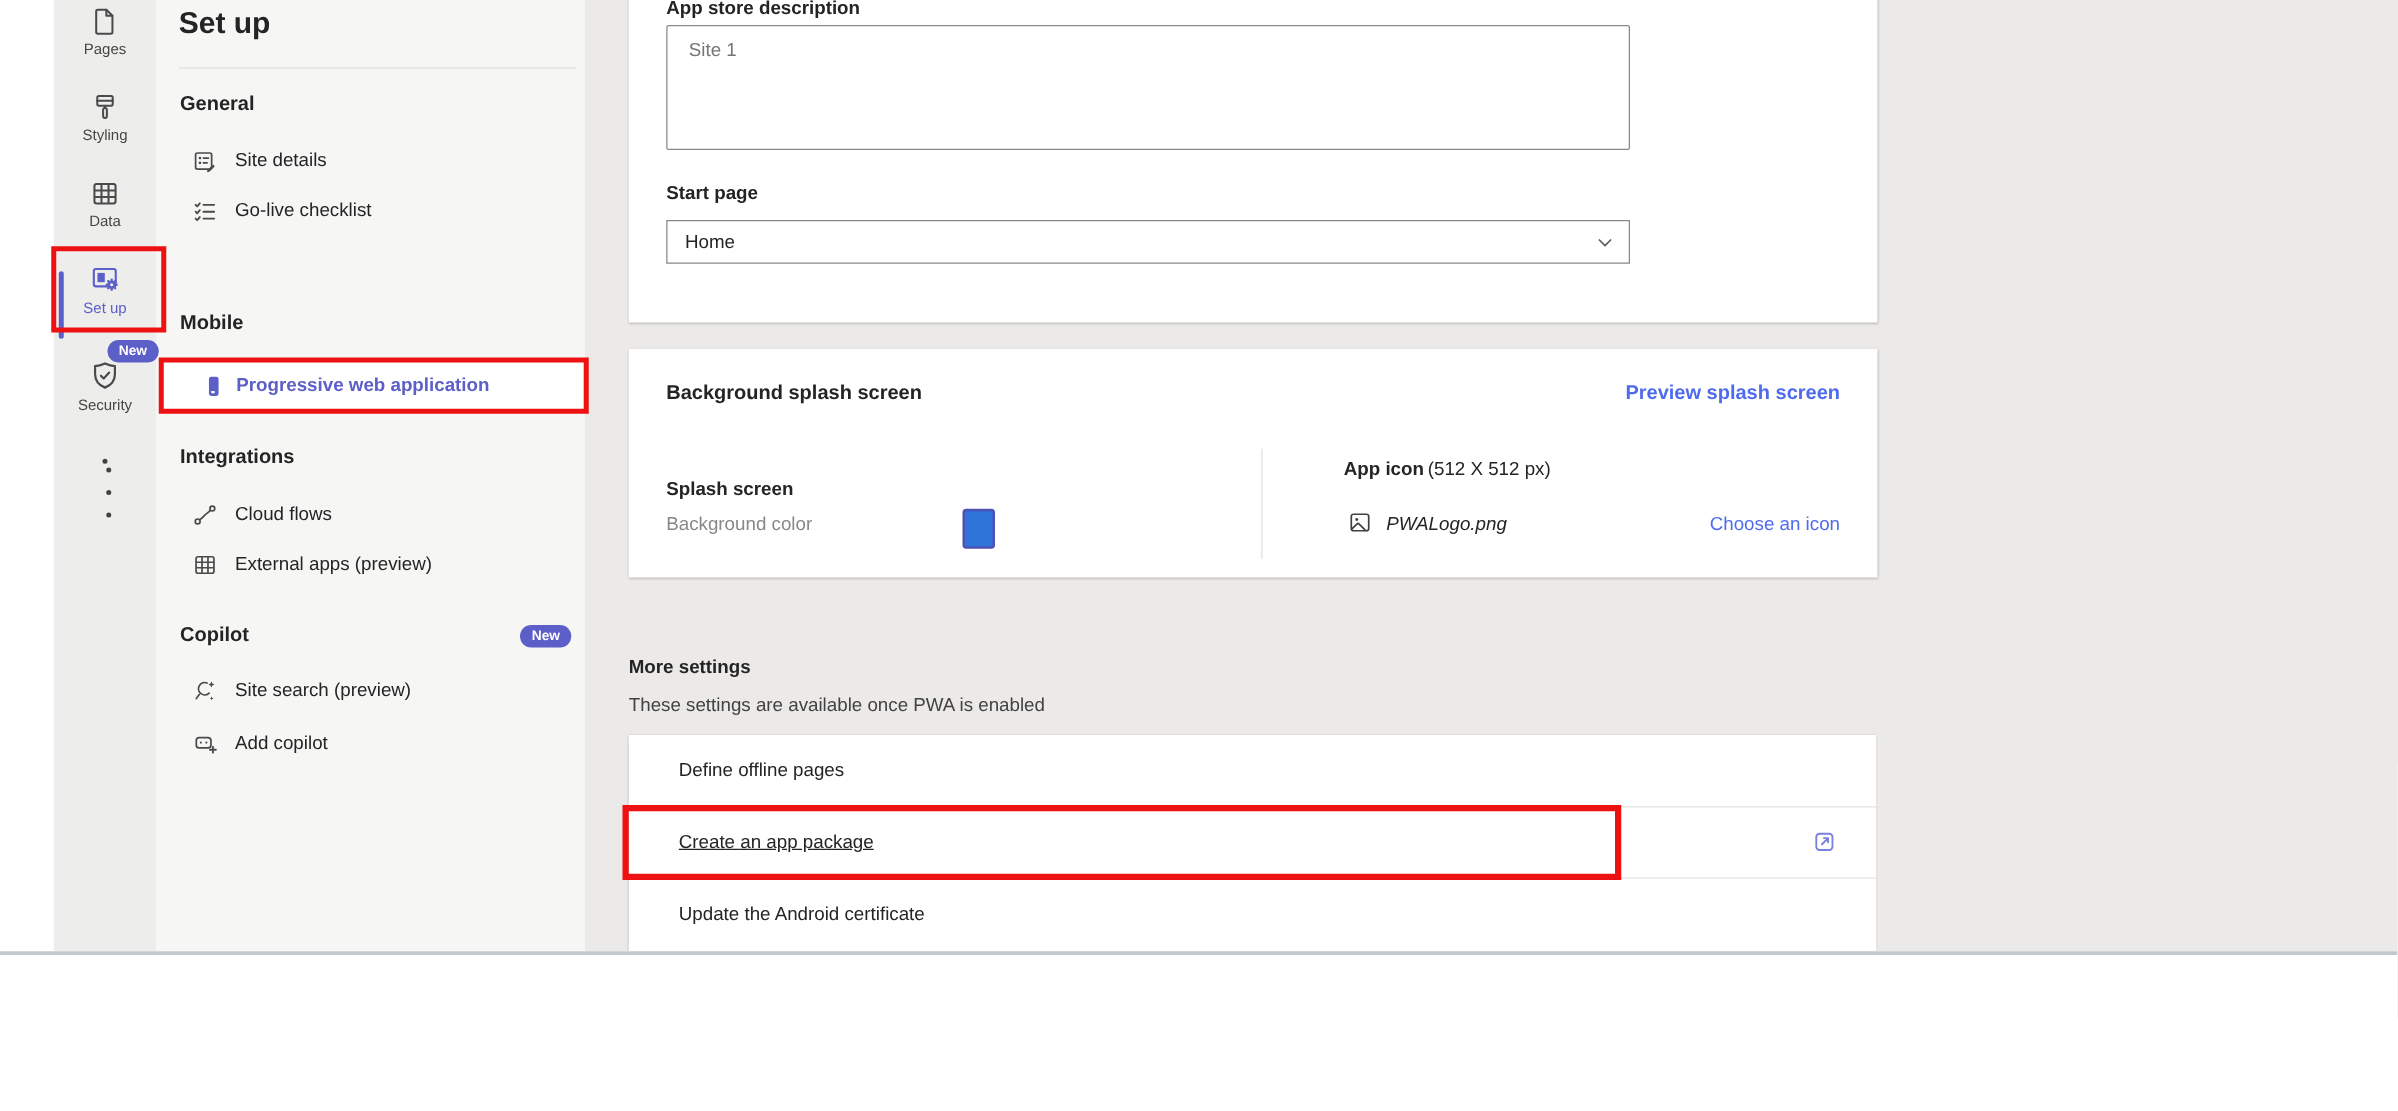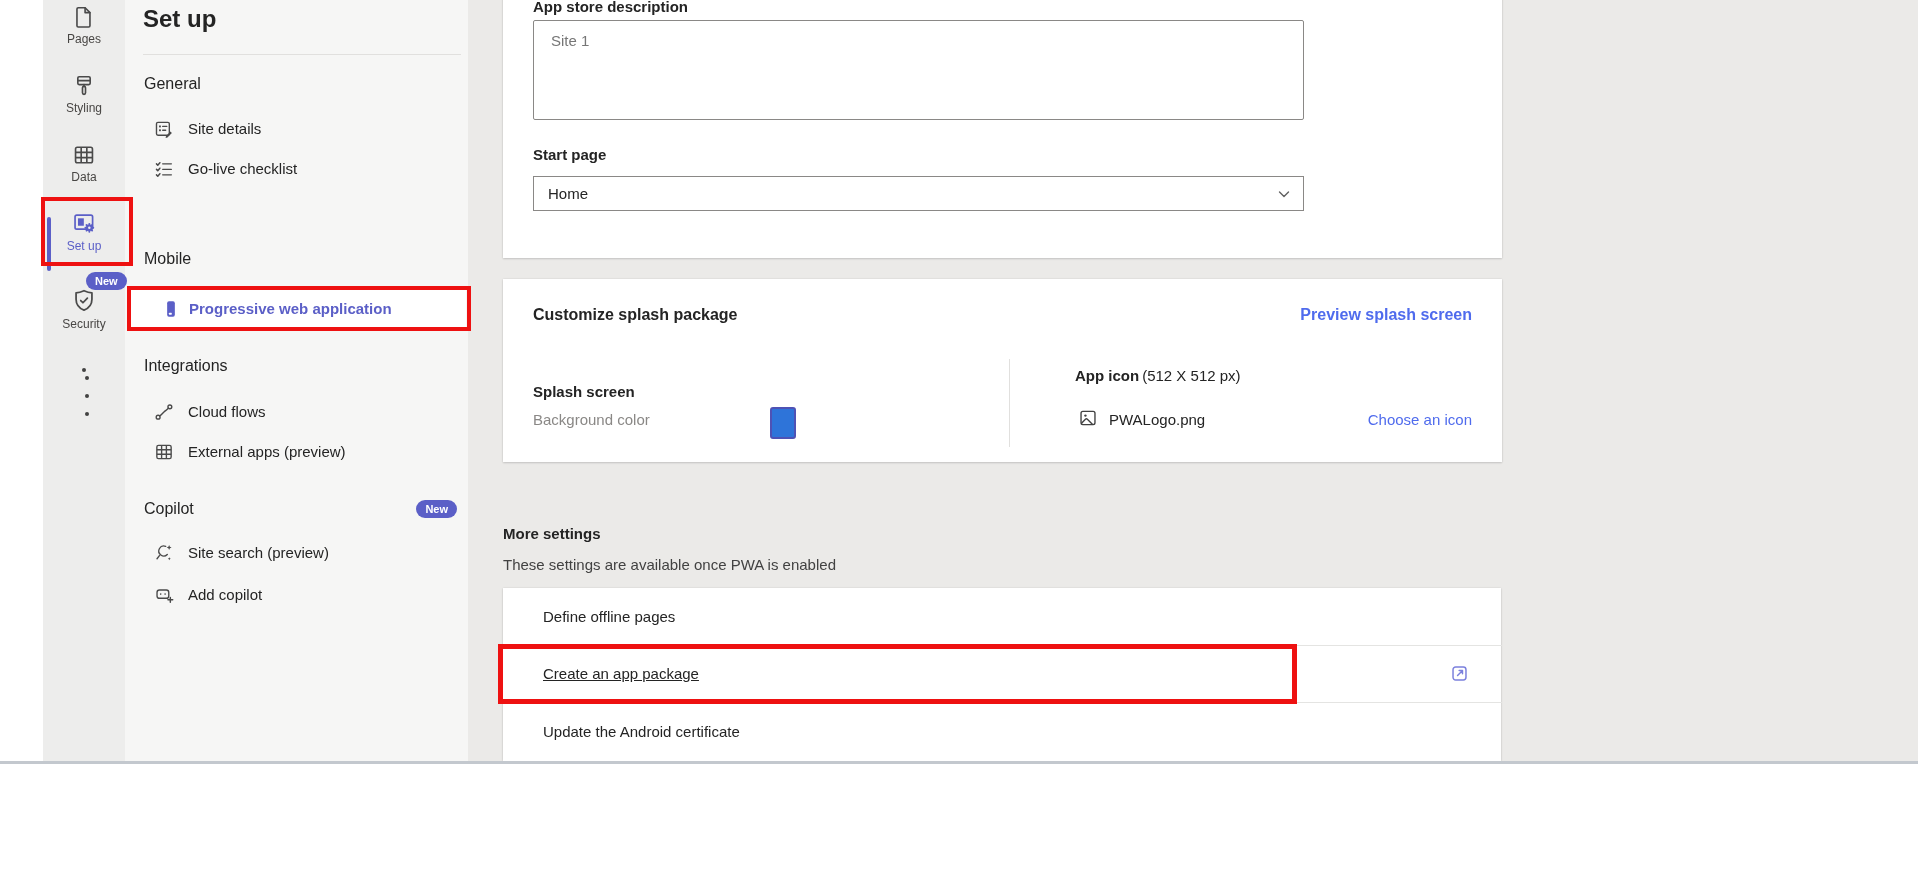--- a/index.html
+++ b/index.html
@@ -18,21 +18,21 @@
   .accent-bar{left:4px;top:7px;width:4px;height:54px;background:#5b5fc7;border-radius:2px;}
   .new-badge{position:absolute;background:#5b5fc7;color:#fff;font-size:11px;font-weight:bold;
              padding:3px 9px;border-radius:11px;line-height:12px;z-index:6;}
   .rail-more{letter-spacing:0;}
   .dots span{display:inline-block;width:4px;height:4px;border-radius:50%;background:#424242;margin:0 3px;vertical-align:middle;}
 
   
   .nav{left:125px;top:0;width:343px;height:761px;background:#f6f6f5;}
   .nav-title{left:18px;top:5px;font-size:24px;font-weight:700;color:#242424;}
   .nav-divider{left:18px;top:54px;width:318px;height:1px;background:#e1e0de;}
-  .nav-section{font-size:16px;font-weight:400;color:#242424;left:19px;text-align:center;}
+  .nav-section{font-size:16px;font-weight:700;color:#242424;left:19px;text-align:center;}
   .nav-row{position:absolute;left:0;width:343px;height:40px;cursor:pointer;}
   .nav-row .nic{position:absolute;left:28px;top:50%;transform:translateY(-50%);}
   .nav-row .ntext{position:absolute;left:63px;top:0;line-height:40px;font-size:15px;color:#242424;white-space:nowrap;}
   .nav-row.pwa{left:6px;width:335px;height:41px;background:#ffffff;}
   .nav-row.pwa .ntext{color:#5b5fc7;font-weight:700;}
   .copilot-badge{right:11px;top:500px;}
 
   
   .content{left:468px;top:0;width:1450px;height:761px;background:#ebeae8;}
   .card{position:absolute;background:#ffffff;box-shadow:0 1px 2px rgba(0,0,0,.14),0 0 2px rgba(0,0,0,.10);}
@@ -47,21 +47,21 @@
   .select{position:absolute;left:30px;top:182px;width:771px;height:35px;border:1px solid #8a8886;
           border-radius:0;background:#fff;box-sizing:border-box;cursor:pointer;}
   .select .sval{position:absolute;left:14px;top:0;line-height:33px;font-size:15px;color:#242424;}
   .select .chev{position:absolute;right:12px;top:10px;}
   .card-heading{position:absolute;font-size:16px;font-weight:700;color:#242424;}
   .link{color:#4f6bed;cursor:pointer;text-decoration:none;}
   .vdiv{position:absolute;left:506px;top:80px;width:1px;height:88px;background:#e1e0de;}
   .grey-label{position:absolute;font-size:15px;color:#8a8886;}
   .swatch{position:absolute;left:267px;top:128px;width:26px;height:32px;border:2px solid #4e52b5;
           border-radius:3px;box-sizing:border-box;cursor:pointer;}
-  .file-row-text{position:absolute;font-size:15px;color:#242424;}
+  .file-row-text{position:absolute;font-size:15px;color:#242424;font-style:italic;}
   .section-title{position:absolute;font-size:15px;font-weight:700;color:#242424;}
   .section-sub{position:absolute;font-size:15px;color:#424242;}
   .srow{position:absolute;left:0;width:999px;cursor:pointer;}
   .srow .rtext{position:absolute;left:40px;font-size:15px;color:#242424;white-space:nowrap;}
   .srow-div{position:absolute;left:0;width:999px;height:1px;background:#e4e4e2;}
 
   
   .redbox{position:absolute;border:4px solid #ee1111;box-sizing:border-box;z-index:10;pointer-events:none;}
   #redbox-setup{left:41px;top:197px;width:92px;height:69px;}
   #redbox-pwa{left:127px;top:286px;width:344px;height:45px;}
@@ -252,21 +252,21 @@
           <span class="sval">Home</span>
           <span class="chev">
             <svg width="14" height="14" viewBox="0 0 14 14" fill="none" stroke="#616161" stroke-width="1.4" stroke-linecap="round" stroke-linejoin="round">
                 <path d="M2.5 5l4.5 4.5L11.5 5"></path>
               </svg>
           </span>
         </div>
       </div>
 
       <div class="card card2">
-        <div class="card-heading" style="left:30px;top:27px;">Customize splash package</div>
+        <div class="card-heading" style="left:30px;top:27px;">Background splash screen</div>
         <a class="link abs" style="right:30px;top:27px;font-size:16px;font-weight:700;">Preview splash screen</a>
         <div class="vdiv"></div>
 
         <div class="field-label" style="left:30px;top:104px;">Splash screen</div>
         <div class="grey-label" style="left:30px;top:132px;">Background color</div>
         <div class="swatch" style="background-color: rgb(46, 116, 217);"></div>
 
         <div class="field-label" style="left:572px;top:88px;">
           <span>App icon</span><span style="font-weight:400;margin-left:3px;">(512 X 512 px)</span>
         </div>

